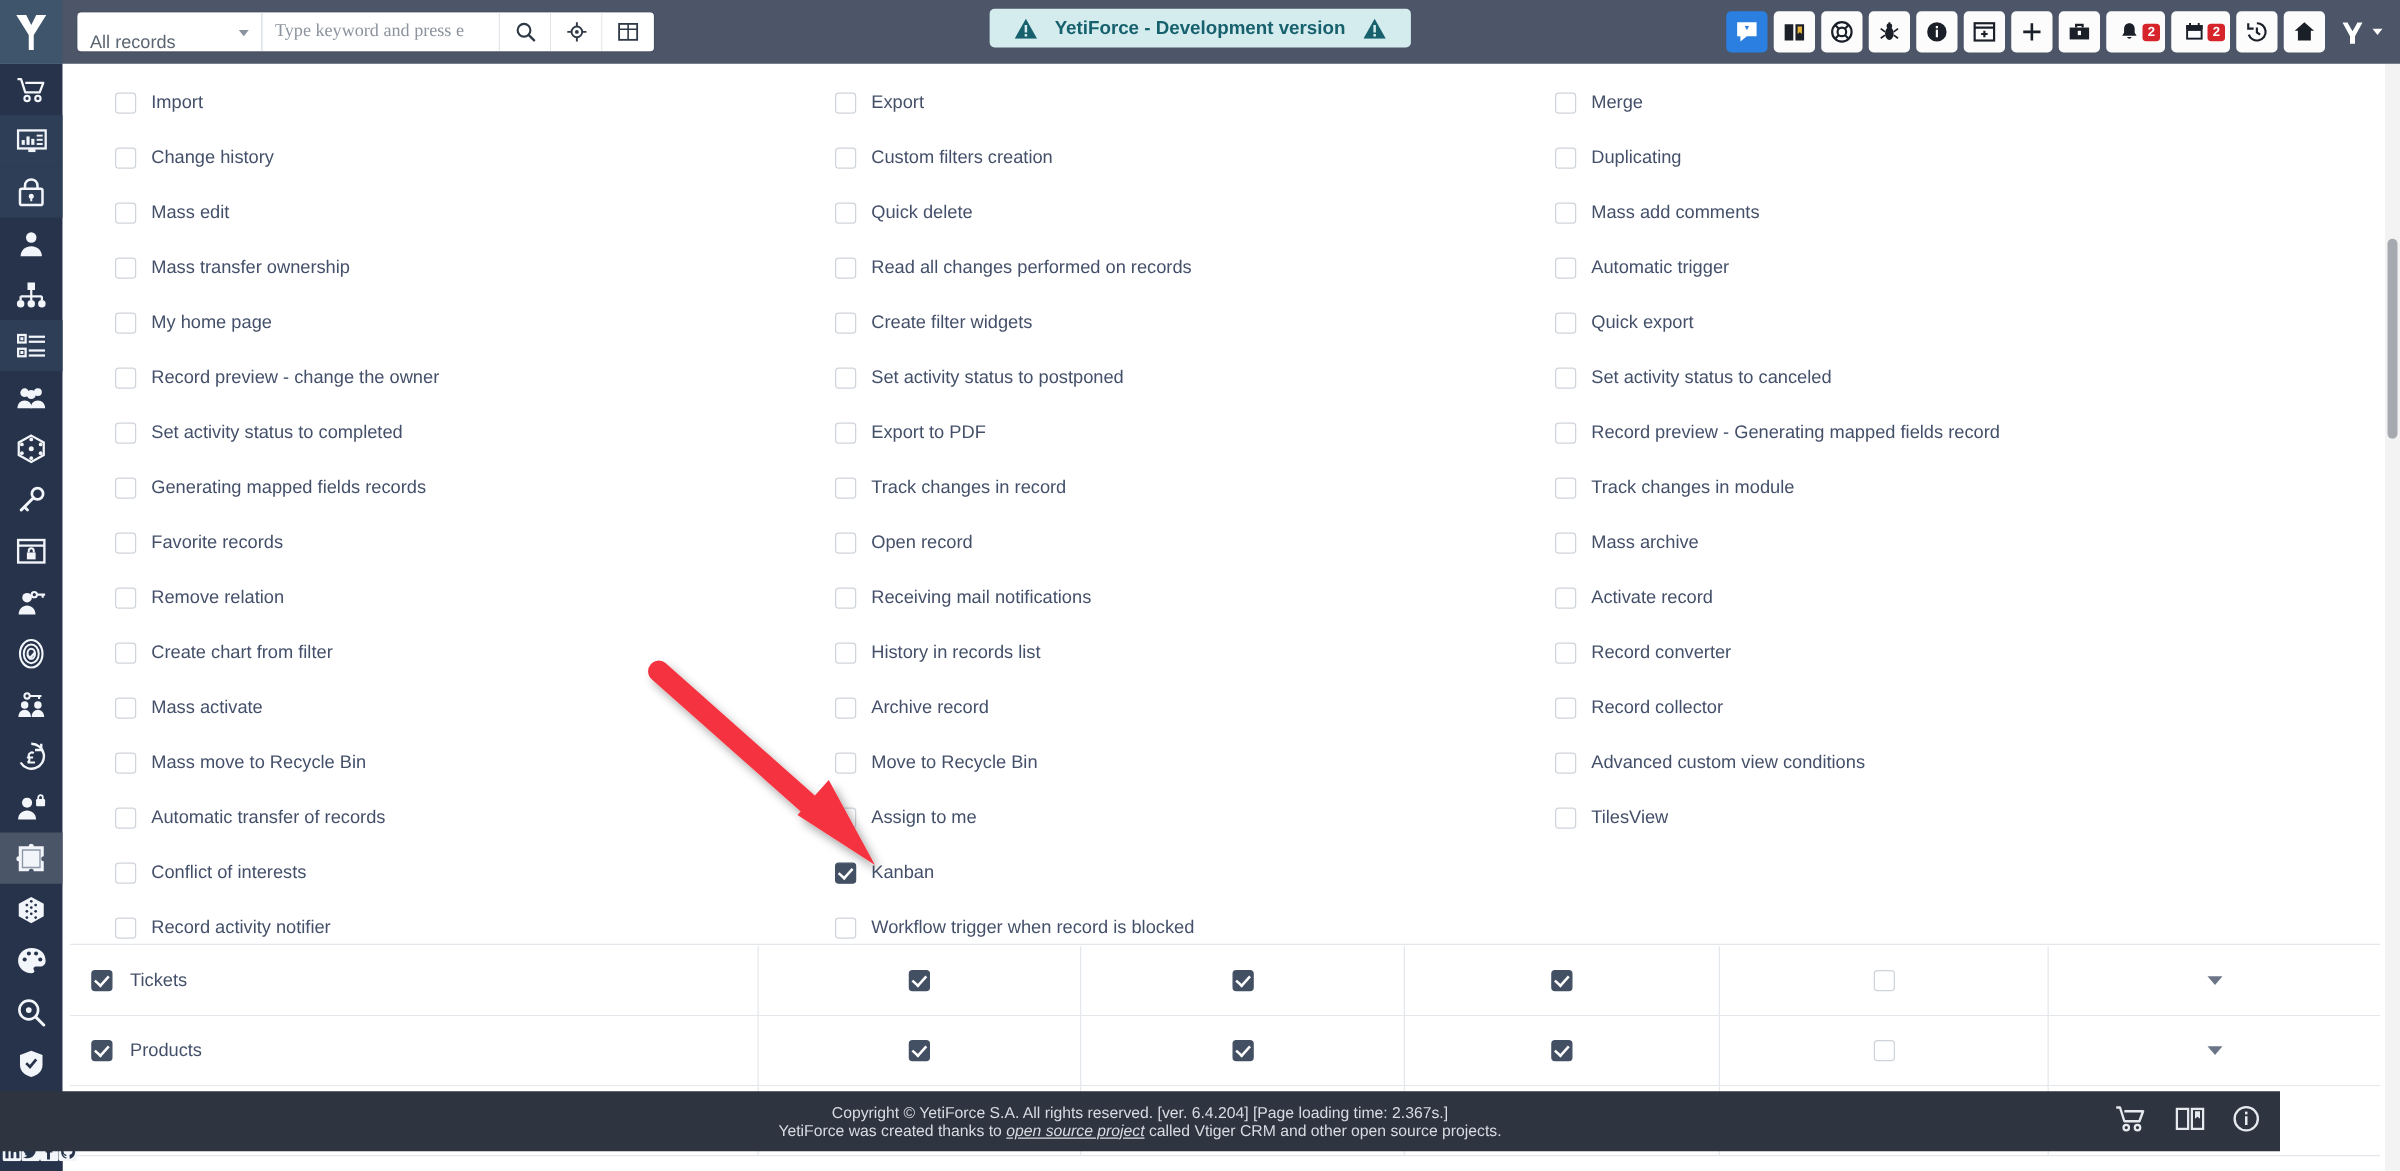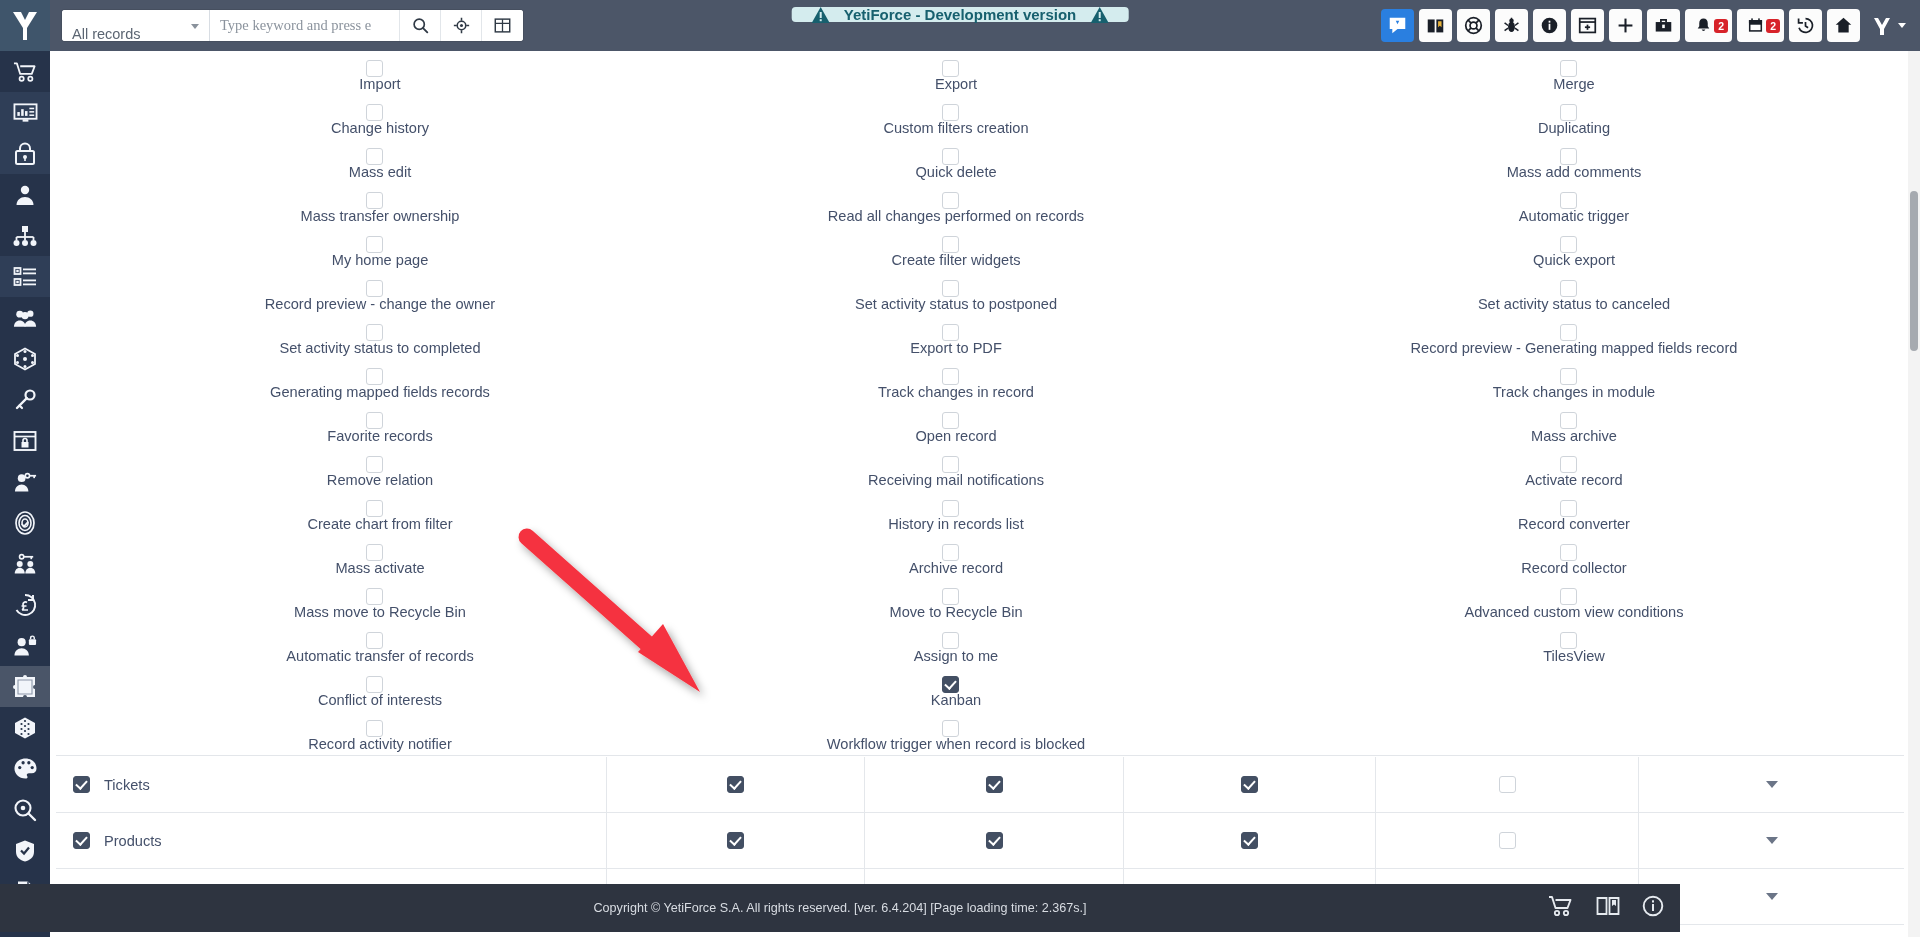--- a/index.html
+++ b/index.html
@@ -61,21 +61,21 @@
     width: 41px; height: 31px; background: #fff; border: none;
     border-right: 1px solid #e2e6ea;
     display: flex; align-items: center; justify-content: center;
     cursor: pointer;
   }
   .sgbtn:last-child { border-right: none; }
 
   .titlepill {
     position: absolute; left: 50%; transform: translateX(-50%);
     top: 7px;
-    height: 15px; padding: 0 20px;
+    height: 31px; padding: 0 20px;
     background: #d4ecee; border-radius: 4px;
     display: flex; align-items: center; gap: 14px;
     color: #17606e; font-weight: bold; font-size: 15px;
     white-space: nowrap;
   }
 
   .toprright {
     position: absolute; right: 8px; top: 0; height: 51px;
     display: flex; align-items: center; gap: 5px;
   }
@@ -144,21 +144,20 @@
     position: absolute; left: 6px; top: 0;
     width: 1848px; height: 705px;
     background: #fff;
     border-bottom: 1px solid #e3e6ea;
     padding-top: 9px;
   }
 
   .cbrow {
     display: flex; align-items: center;
     height: 44px;
-    flex-direction: column;
   }
   .cbox {
     width: 17px; height: 17px; flex: 0 0 17px;
     border: 1px solid #cfd4da; border-radius: 3px;
     background: #fff; margin-right: 12px;
     display: flex; align-items: center; justify-content: center;
     cursor: pointer;
   }
   .cbox.on {
     background: #434f63; border-color: #434f63;
@@ -227,21 +226,21 @@
     position: absolute; right: 0; top: 51px;
     width: 12px; height: 886px; background: #f3f3f3; z-index: 35;
   }
   .vthumb {
     position: absolute; left: 2px; top: 140px;
     width: 8px; height: 160px; background: #a6aab0; border-radius: 4px;
   }
 
   
   .footer {
-    position: absolute; left: 0; bottom: 5px; width: 1680px; height: 48px;
+    position: absolute; left: 0; bottom: 16px; width: 1824px; height: 48px;
     background: #2e3440; z-index: 45;
     display: flex; align-items: center; justify-content: center;
     flex-direction: column; gap: 1px;
   }
   .footer-line { color: #d8dce2; font-size: 12.6px; }
   .footer-link { color: #d8dce2; text-decoration: underline; font-style: italic; cursor: pointer; }
   .footer-right {
     position: absolute; right: 16px; bottom: 0; height: 48px;
     display: flex; align-items: center; gap: 22px;
   }
@@ -934,20 +933,23 @@
     </filter>
   </defs>
   <g filter="url(#shd)">
     <line x1="527" y1="537" x2="660" y2="655" stroke="#f5333f" stroke-width="17" stroke-linecap="round"></line>
     <path d="M700 692 L638 652 L663 624 Z" fill="#f5333f"></path>
   </g>
 </svg>
 
 <div class="footer">
   <div class="footer-line">Copyright © YetiForce S.A. All rights reserved. [ver. 6.4.204] [Page loading time: 2.367s.]</div>
+  <div class="footer-line">
+    <span>YetiForce was created thanks to </span><span class="footer-link">open source project</span><span> called Vtiger CRM and other open source projects.</span>
+  </div>
   <div class="footer-right">
     <span>
       <svg width="26" height="22" viewBox="0 0 26 22">
           <path d="M1 2 h3 l3.5 11 h12 l3 -8 h-15" fill="none" stroke="#e6eaef" stroke-width="1.9" stroke-linejoin="round"></path>
           <circle cx="9" cy="18" r="2.2" fill="none" stroke="#e6eaef" stroke-width="1.8"></circle>
           <circle cx="18" cy="18" r="2.2" fill="none" stroke="#e6eaef" stroke-width="1.8"></circle>
         </svg>
     </span>
     <span>
       <svg width="24" height="22" viewBox="0 0 24 22">

